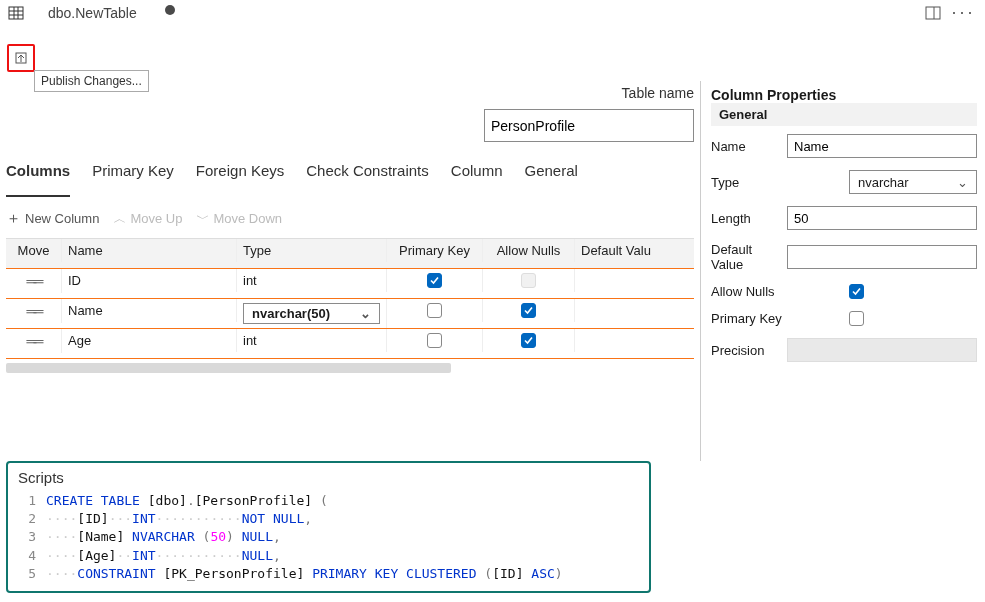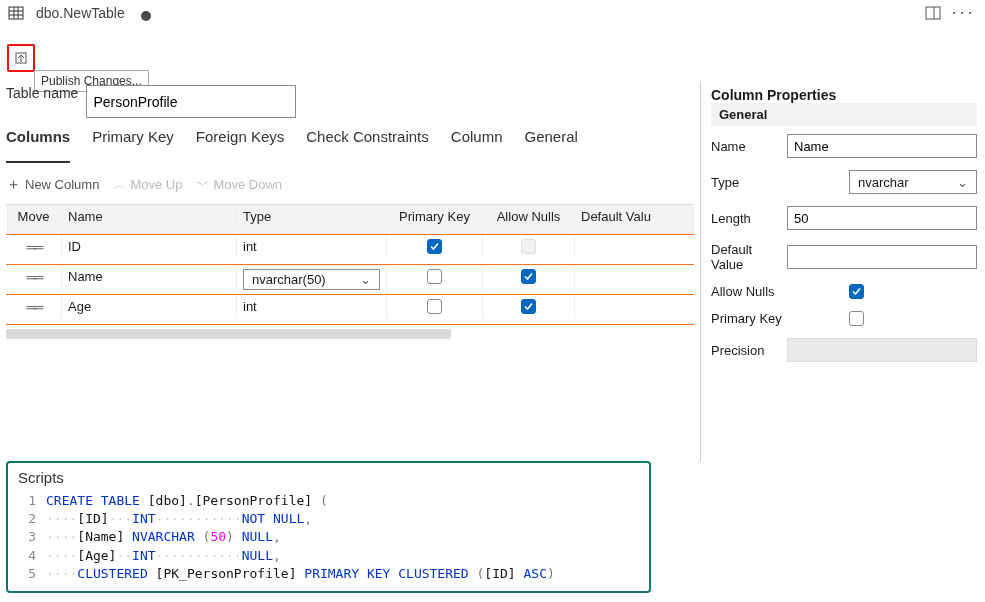--- a/index.html
+++ b/index.html
@@ -1,33 +1,33 @@
 <!DOCTYPE html>
 <html><head>
 <meta charset="utf-8">
 <style>
   * { box-sizing: border-box; margin: 0; padding: 0; }
   body { font-family: "Segoe UI", Arial, sans-serif; font-size: 13px; color: #1a1a1a; width: 985px; height: 602px; background: #fff; overflow: hidden; }
 
   .titlebar { display: flex; align-items: center; justify-content: space-between; padding: 2px 10px 2px 8px; }
-  .titlebar-left { display: flex; align-items: flex-end; gap: 12px; }
+  .titlebar-left { display: flex; align-items: flex-start; gap: 24px; }
   .titlebar-title { font-size: 14px; color: #444; }
   .dirty-dot { width: 10px; height: 10px; border-radius: 50%; background: #4a4a4a; margin-left: 4px; }
   .titlebar-right { display: flex; align-items: center; gap: 10px; color: #555; }
 
   .red-highlight-publish { position: absolute; top: 44px; left: 7px; width: 28px; height: 28px; border: 2px solid #e11; border-radius: 2px; display:flex; align-items:center; justify-content:center; background:#fff; }
   .red-highlight-publish .inner { width: 18px; height: 18px; display:flex; align-items:center; justify-content:center; }
 
   .tooltip { position: absolute; top: 70px; left: 34px; background: #fff; border: 1px solid #aaa; padding: 3px 6px; font-size: 12px; color: #333; }
 
   .main-area { display: flex; height: calc(602px - 30px); }
   .left-pane { flex: 1; padding: 56px 6px 0 6px; position: relative; }
   .right-pane { width: 285px; border-left: 1px solid #ccc; padding: 6px 8px 0 10px; margin-top: 56px; height: 380px; }
 
-  .tablename-row { display: flex; align-items: flex-start; gap: 8px; margin-bottom: 10px; margin-top: 4px; }
+  .tablename-row { display: flex; align-items: flex-end; gap: 8px; margin-bottom: 20px; margin-top: 4px; flex-direction: column; }
   .tablename-label { font-size: 14px; color: #333; }
   .tablename-input { width: 210px; height: 33px; border: 1px solid #8a8a8a; padding: 2px 6px; font-size: 14px; }
 
   .tabs { display: flex; gap: 22px; margin-bottom: 12px; font-size: 15px; }
   .tab { color: #333; cursor: pointer; padding-bottom: 16px; }
   .tab.active { font-weight: 600; border-bottom: 2px solid #333; }
 
   .action-row { display: flex; align-items: center; gap: 14px; font-size: 13px; color: #555; margin-bottom: 10px; }
   .action-btn { display: flex; align-items: center; gap: 4px; cursor: pointer; }
   .action-btn.disabled { color: #bbb; }
@@ -37,21 +37,21 @@
   .grid-row.header { background: #f3f3f3; font-weight: 400; color: #222; }
   .gcell { display: flex; align-items: center; padding: 4px 6px; border-right: 1px solid #eee; }
   .gcell:last-child { border-right: none; }
   .c-move { width: 56px; justify-content: center; }
   .c-name { width: 175px; }
   .c-type { width: 150px; }
   .c-pk { width: 96px; justify-content: center; }
   .c-null { width: 92px; justify-content: center; }
   .c-def { width: 100px; }
   .move-handle { color: #666; font-size: 14px; letter-spacing: -3px; }
-  .type-select { display: flex; align-items: center; justify-content: space-between; width: 100%; border: 1px solid #8a8a8a; padding: 2px 8px; font-size: 13px; background:#fff; }
+  .type-select { display: flex; align-items: center; justify-content: space-between; width: 100%; border: 1px solid #8a8a8a; padding: 2px 8px; font-size: 13px; background:#fff;font-weight:bold; }
   .chev { color:#555; }
   .chk { width:15px; height:15px; border:1px solid #888; border-radius:3px; display:flex; align-items:center; justify-content:center; background:#fff; }
   .chk.checked { background:#0067c0; border-color:#0067c0; }
   .chk.disabled { background:#f1f1f1; border-color:#ddd; }
   .chk.checked svg { display:block; }
   .chk svg { display:none; }
   .hscroll { height: 10px; background:#d9d9d9; margin-top:4px; width:445px; border-radius:2px; }
 
   .props-title { font-weight:600; font-size:14px; }
   .props-section { background:#f2f2f2; padding:4px 8px; font-weight:600; font-size:13px; margin-bottom:8px; }
@@ -226,21 +226,21 @@
     </div>
     <div class="hscroll"></div>
 
     <div class="scripts-panel">
       <div class="scripts-title">Scripts</div>
       <div class="code" id="code-body">
           <div><span class="ln">1</span><span class="kw">CREATE TABLE</span><span class="txt"> [dbo]</span><span class="op">.</span><span class="txt">[PersonProfile] </span><span class="op">(</span></div>
           <div><span class="ln">2</span><span class="ws">····</span><span class="txt">[ID]</span><span class="ws">···</span><span class="kw">INT</span><span class="ws">···········</span><span class="kw">NOT NULL</span><span class="op">,</span></div>
           <div><span class="ln">3</span><span class="ws">····</span><span class="txt">[Name] </span><span class="kw">NVARCHAR</span><span class="txt"> </span><span class="op">(</span><span class="nm">50</span><span class="op">)</span><span class="txt"> </span><span class="kw">NULL</span><span class="op">,</span></div>
           <div><span class="ln">4</span><span class="ws">····</span><span class="txt">[Age]</span><span class="ws">··</span><span class="kw">INT</span><span class="ws">···········</span><span class="kw">NULL</span><span class="op">,</span></div>
-          <div><span class="ln">5</span><span class="ws">····</span><span class="kw">CLUSTERED</span><span class="txt"> [PK_PersonProfile] </span><span class="kw">PRIMARY KEY CLUSTERED</span><span class="txt"> </span><span class="op">(</span><span class="txt">[ID] </span><span class="kw">ASC</span><span class="op">)</span></div>
+          <div><span class="ln">5</span><span class="ws">····</span><span class="kw">CONSTRAINT</span><span class="txt"> [PK_PersonProfile] </span><span class="kw">PRIMARY KEY CLUSTERED</span><span class="txt"> </span><span class="op">(</span><span class="txt">[ID] </span><span class="kw">ASC</span><span class="op">)</span></div>
         </div>
     </div>
   </div>
 
   <div class="right-pane">
     <div class="props-title">Column Properties</div>
     <div class="props-section">General</div>
 
     <div class="prop-row">
       <span class="prop-label">Name</span>

